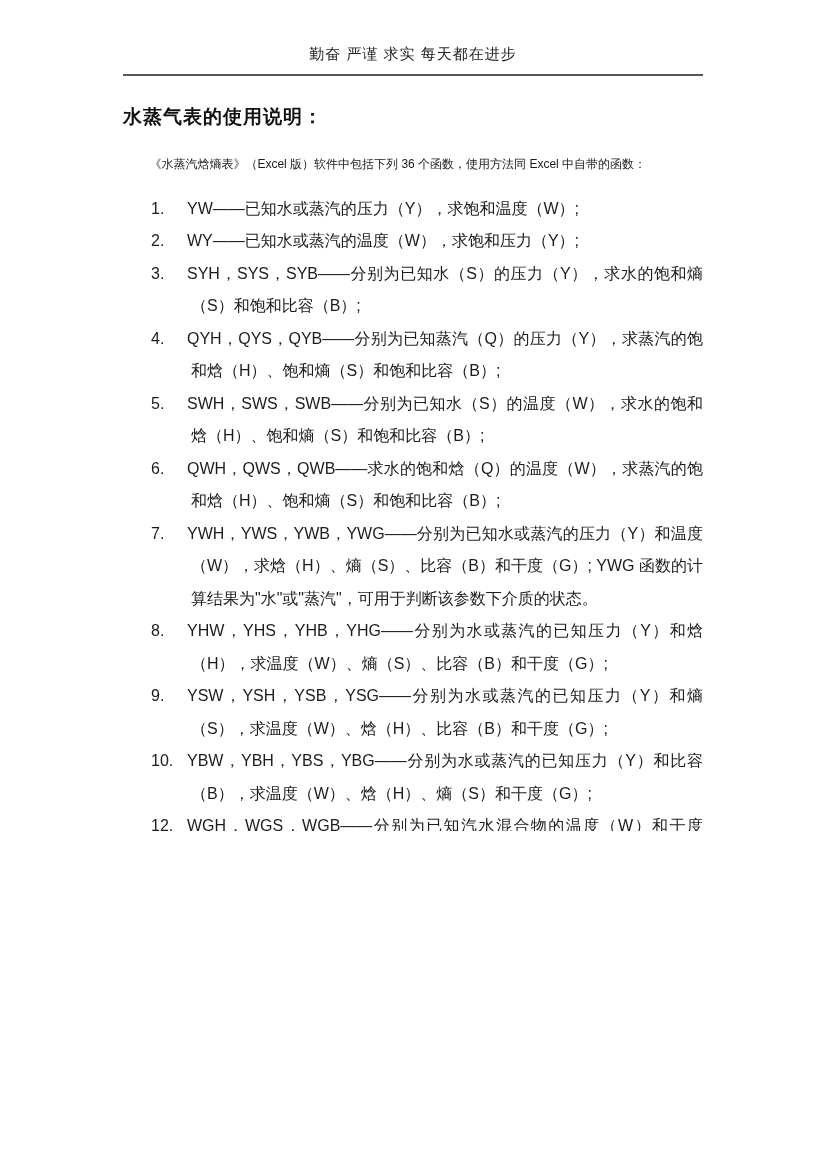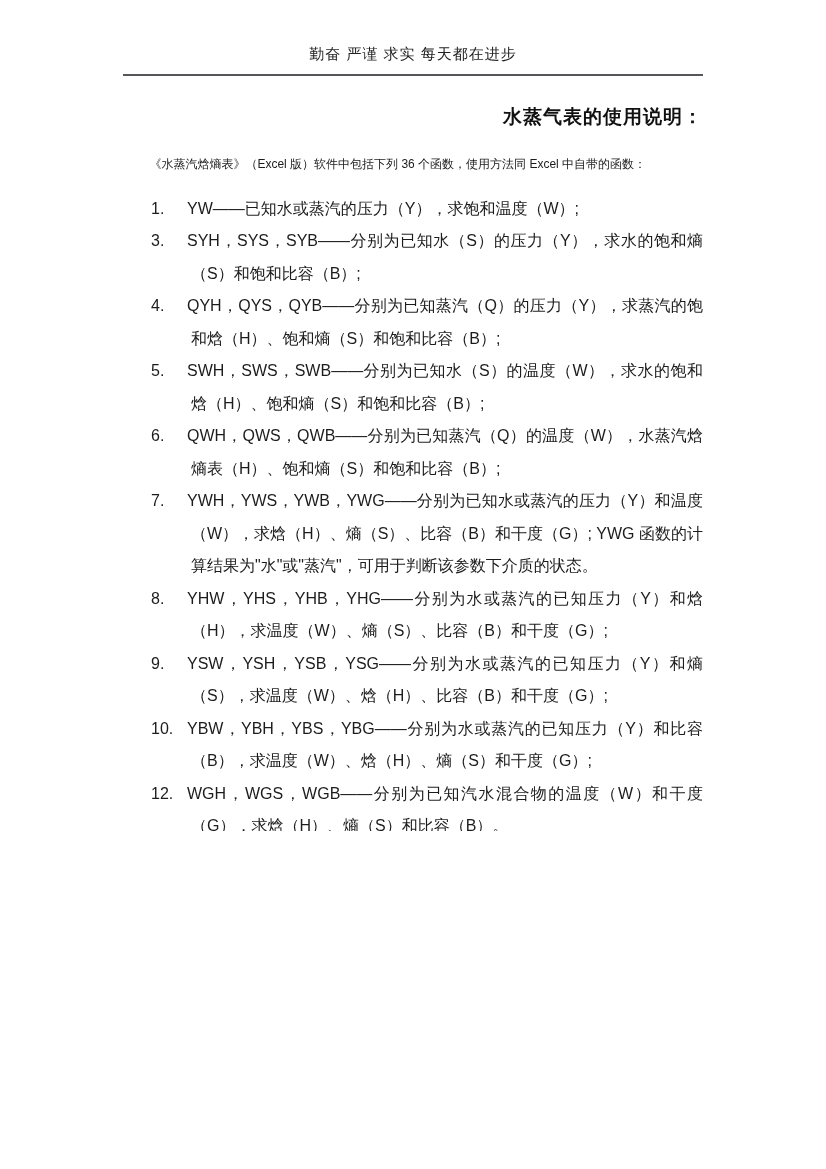--- a/index.html
+++ b/index.html
@@ -27,21 +27,21 @@
     letter-spacing: 1px;
     color: #222;
     line-height: 20px;
   }
   .header-rule {
     border: none;
     border-top: 2px solid #55555a;
     margin: 10px 0 0 0;
   }
   .doc-title {
-    text-align: right;
+    text-align: left;
     font-size: 19px;
     font-weight: bold;
     color: #111;
     margin-top: 28px;
     line-height: 26px;
     letter-spacing: 1px;
   }
   .intro {
     margin-top: 18px;
     font-size: 12px;
@@ -97,24 +97,25 @@
 
     <div class="motto">勤奋 严谨 求实 每天都在进步</div>
     <hr class="header-rule">
 
     <div class="doc-title">水蒸气表的使用说明：</div>
 
     <p class="intro">《水蒸汽焓熵表》（Excel 版）软件中包括下列 36 个函数，使用方法同 Excel 中自带的函数：</p>
 
     <div class="func-list">
       <div class="func-item"><span class="num">1.</span><span>YW——已知水或蒸汽的压力（Y），求饱和温度（W）;</span></div>
+      <div class="func-item"><span class="num">2.</span><span>WY——已知水或蒸汽的温度（W），求饱和压力（Y）;</span></div>
       <div class="func-item"><span class="num">3.</span><span>SYH，SYS，SYB——分别为已知水（S）的压力（Y），求水的饱和熵（S）和饱和比容（B）;</span></div>
       <div class="func-item"><span class="num">4.</span><span>QYH，QYS，QYB——分别为已知蒸汽（Q）的压力（Y），求蒸汽的饱和焓（H）、饱和熵（S）和饱和比容（B）;</span></div>
       <div class="func-item"><span class="num">5.</span><span>SWH，SWS，SWB——分别为已知水（S）的温度（W），求水的饱和焓（H）、饱和熵（S）和饱和比容（B）;</span></div>
-      <div class="func-item"><span class="num">6.</span><span>QWH，QWS，QWB——分别为已知蒸汽（Q）的温度（W），水蒸汽焓熵表（H）、饱和熵（S）和饱和比容（B）;</span></div>
+      <div class="func-item"><span class="num">6.</span><span>QWH，QWS，QWB——求水的饱和焓（Q）的温度（W），求蒸汽的饱和焓（H）、饱和熵（S）和饱和比容（B）;</span></div>
       <div class="func-item"><span class="num">7.</span><span>YWH，YWS，YWB，YWG——分别为已知水或蒸汽的压力（Y）和温度（W），求焓（H）、熵（S）、比容（B）和干度（G）; YWG 函数的计算结果为"水"或"蒸汽"，可用于判断该参数下介质的状态。</span></div>
       <div class="func-item"><span class="num">8.</span><span>YHW，YHS，YHB，YHG——分别为水或蒸汽的已知压力（Y）和焓（H），求温度（W）、熵（S）、比容（B）和干度（G）;</span></div>
       <div class="func-item"><span class="num">9.</span><span>YSW，YSH，YSB，YSG——分别为水或蒸汽的已知压力（Y）和熵（S），求温度（W）、焓（H）、比容（B）和干度（G）;</span></div>
       <div class="func-item"><span class="num">10.</span><span>YBW，YBH，YBS，YBG——分别为水或蒸汽的已知压力（Y）和比容（B），求温度（W）、焓（H）、熵（S）和干度（G）;</span></div>
       <div class="func-item"><span class="num">12.</span><span>WGH，WGS，WGB——分别为已知汽水混合物的温度（W）和干度（G），求焓（H）、熵（S）和比容（B）。</span></div>
     </div>
 
     <div class="notes-heading">注意事项:</div>
     <div class="note-item"><span class="num">1.</span><span>各数据的单位分别为：压力－MPa（a），温度－℃，焓－kJ/kg，熵－kJ/kg.K，</span></div>
 

